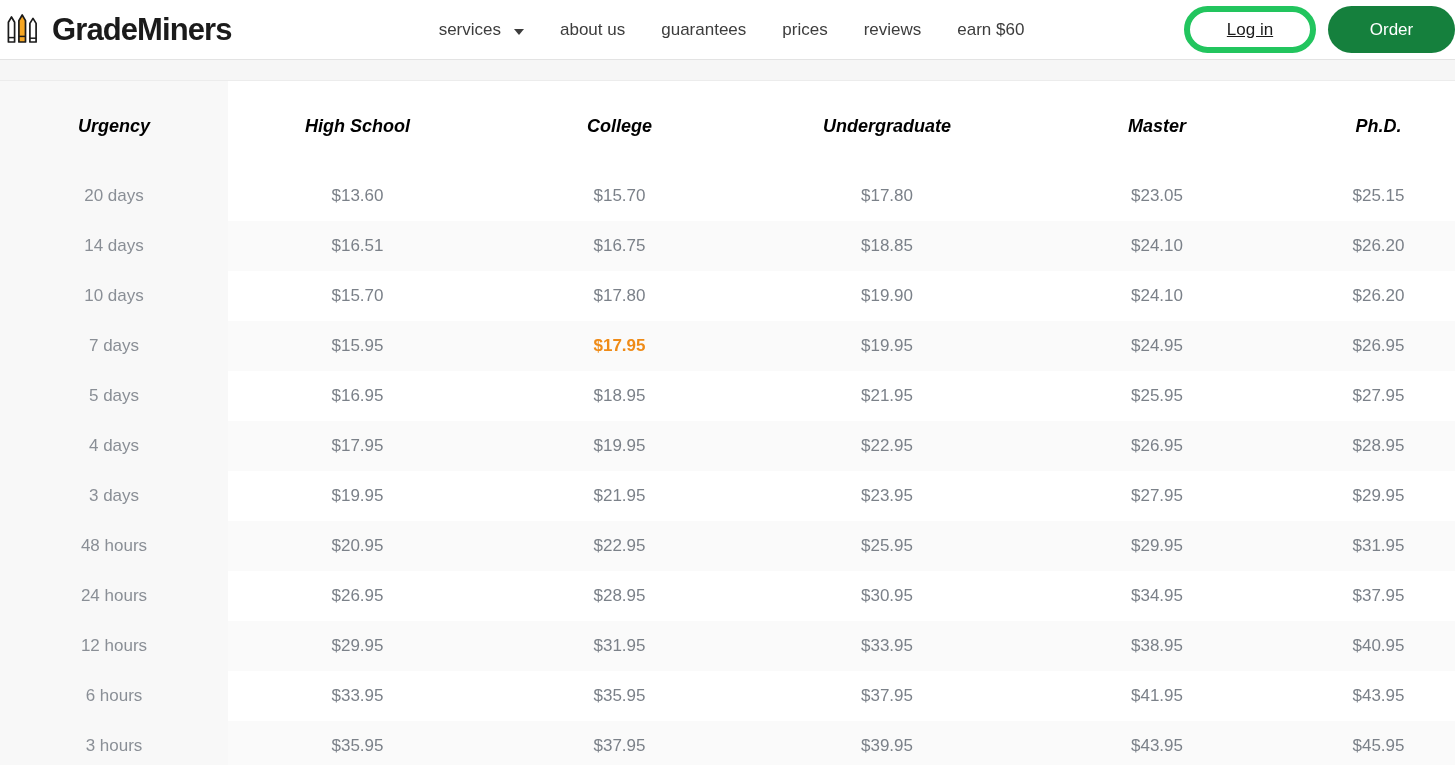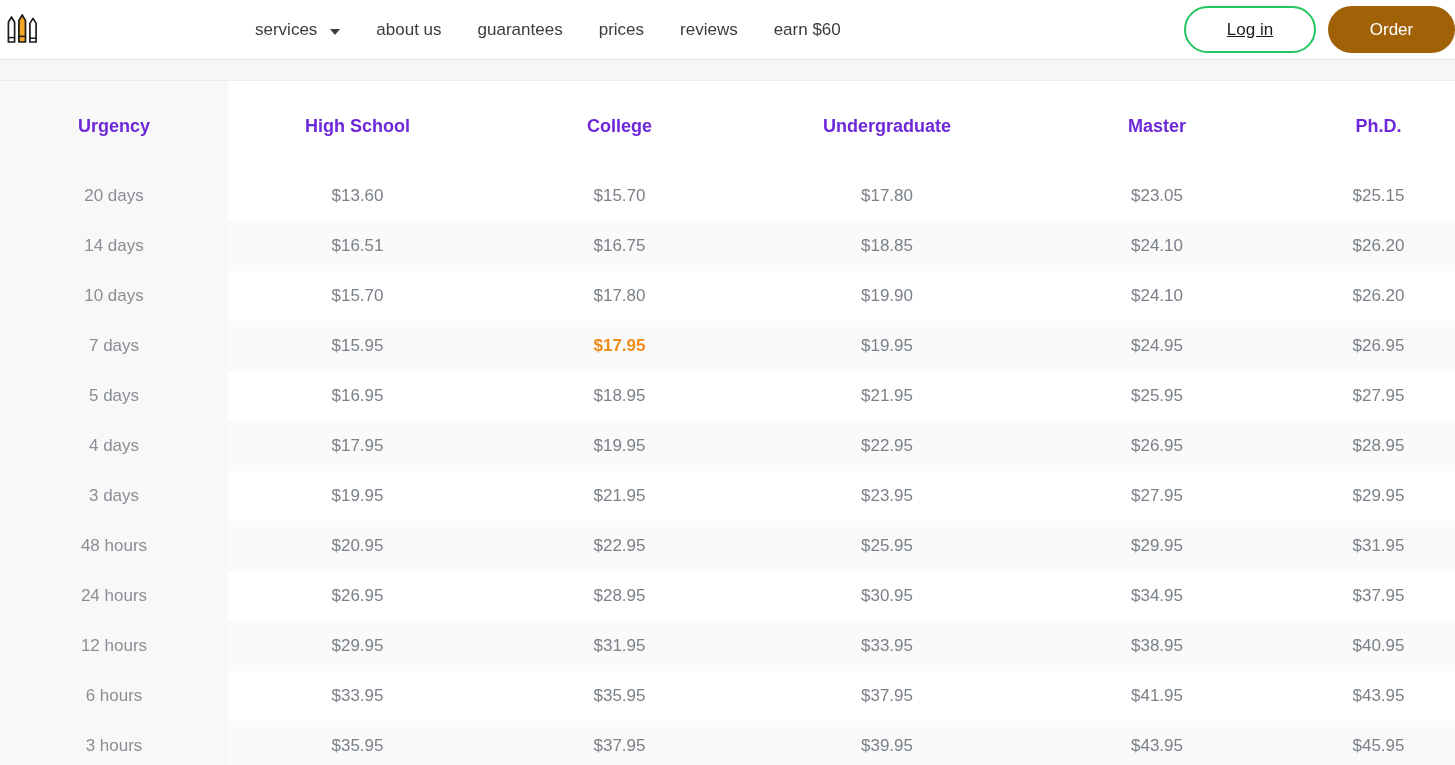--- a/index.html
+++ b/index.html
@@ -85,30 +85,30 @@
     display: inline-flex;
     align-items: center;
     justify-content: center;
     cursor: pointer;
     white-space: nowrap;
     text-decoration: none;
   }
   .btn-login {
     width: 132px;
     height: 47px;
-    border: 2px solid #22c55e;
+    border: 6px solid #22c55e;
     background: #ffffff;
     color: #1b1b1b;
     text-decoration: underline;
   }
   .btn-order {
     width: 127px;
     height: 47px;
     border: none;
-    background: #a16207;
+    background: #15803d;
     color: #ffffff;
   }
 
   
   .sub-strip {
     height: 21px;
     width: 1455px;
     background: #f6f6f6;
     border-bottom: 1px solid #ececec;
   }
@@ -135,23 +135,24 @@
     padding: 0;
     text-align: center;
     vertical-align: middle;
     font-size: 17px;
   }
 
   .price-table thead th {
     height: 90px;
     font-size: 18px;
     font-weight: 700;
-    color: #6d28d9;
+    color: #000000;
     background: #ffffff;
     vertical-align: middle;
+    font-style: italic;
   }
   .price-table thead th.urgency-head {
     background: #f8f8f8;
     font-size: 18px;
   }
 
   .price-table tbody tr { height: 50px; }
   .price-table tbody td {
     color: #7b8189;
     background: #ffffff;
@@ -183,20 +184,21 @@
         <path d="M5.5 4 L8.6 9.2 L8.6 29 L2.4 29 L2.4 9.2 Z" fill="#ffffff" stroke="#1b1b1b" stroke-width="1.7" stroke-linejoin="round"></path>
         <path d="M2.4 24.6 L8.6 24.6" stroke="#1b1b1b" stroke-width="1.5"></path>
 
         <path d="M16.2 2 L19.5 7.6 L19.5 29 L12.9 29 L12.9 7.6 Z" fill="#f5a623" stroke="#1b1b1b" stroke-width="1.7" stroke-linejoin="round"></path>
         <path d="M12.9 23.4 L19.5 23.4" stroke="#1b1b1b" stroke-width="1.5"></path>
 
         <path d="M27 5.4 L30.1 10.4 L30.1 29 L23.9 29 L23.9 10.4 Z" fill="#ffffff" stroke="#1b1b1b" stroke-width="1.7" stroke-linejoin="round"></path>
         <path d="M23.9 25.2 L30.1 25.2" stroke="#1b1b1b" stroke-width="1.5"></path>
       </svg>
     </span>
+    <span class="brand-name">GradeMiners</span>
   </a>
 
   <nav class="main-nav">
     <a class="nav-link" href="#">
       <span>services</span>
       <i class="caret"></i>
     </a>
     <a class="nav-link" href="#">about us</a>
     <a class="nav-link" href="#">guarantees</a>
     <a class="nav-link" href="#">prices</a>

